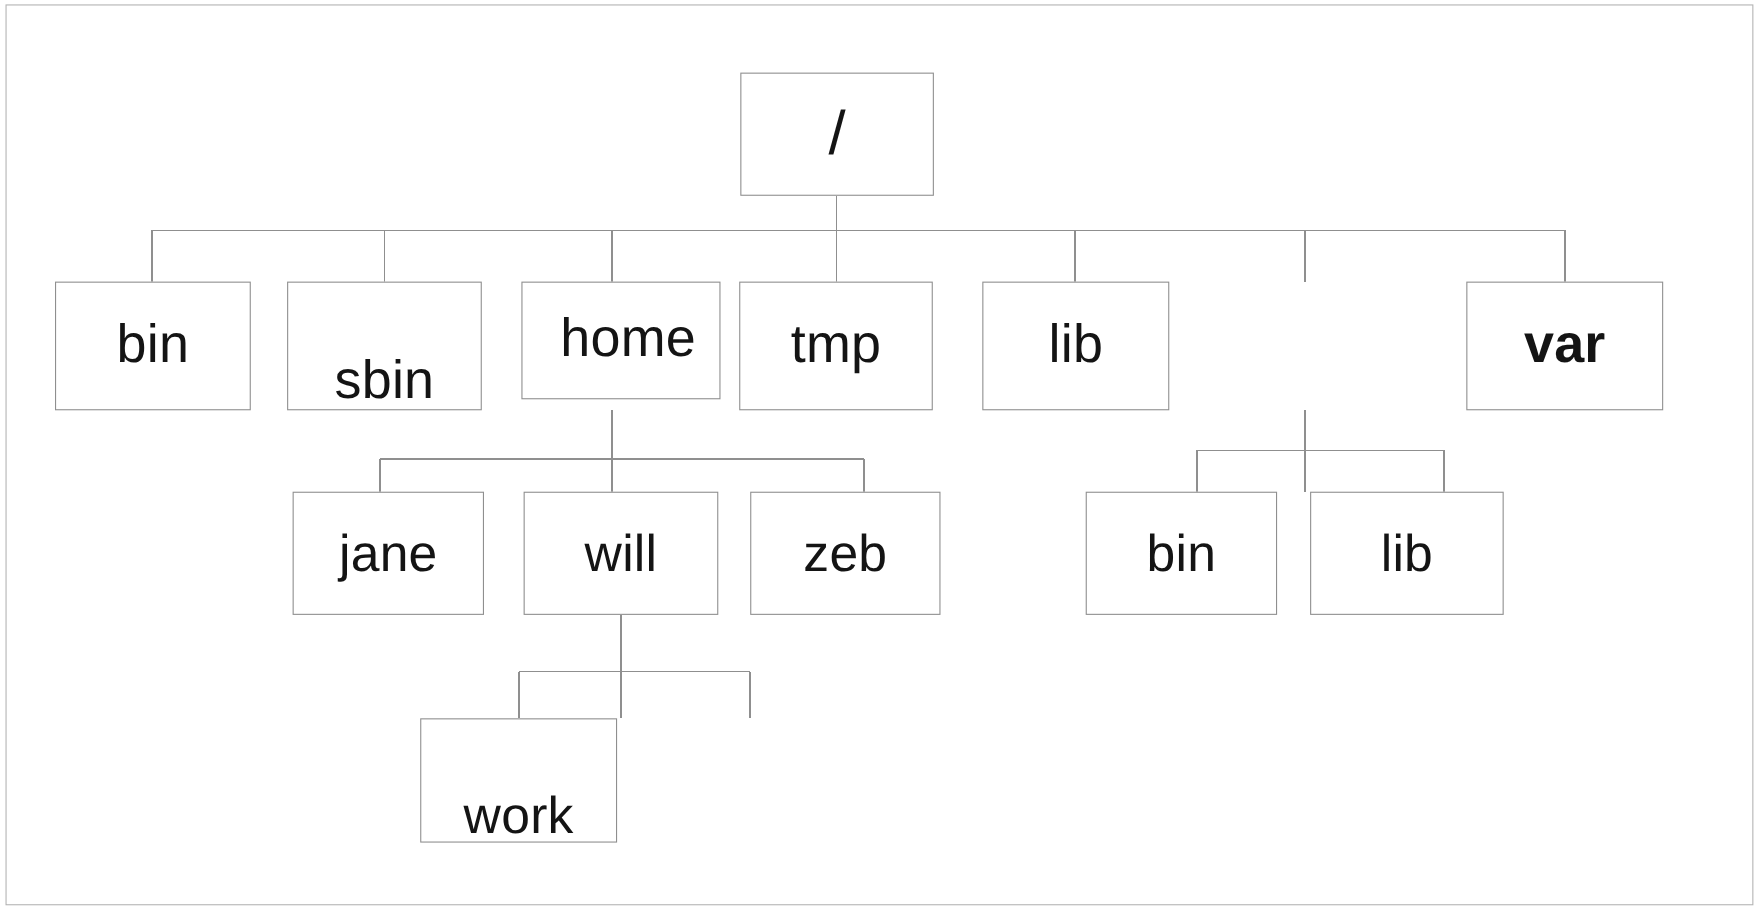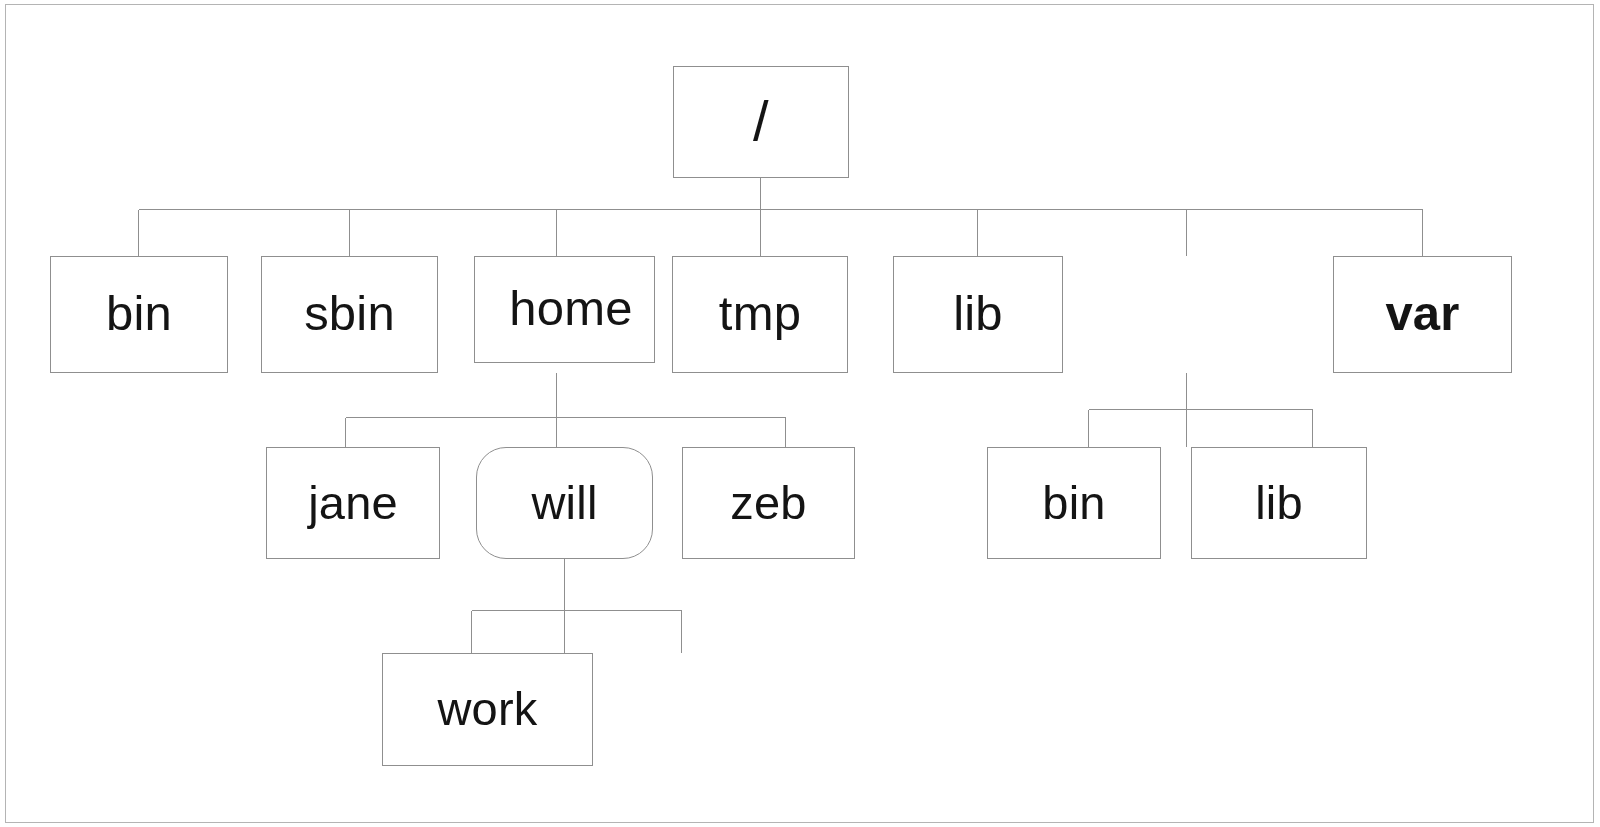--- a/index.html
+++ b/index.html
@@ -100,21 +100,21 @@
   </svg>
 
   <div class="node node-root" style="left:673px; top:66px; width:176px; height:112px;">
     <span class="label">/</span>
   </div>
 
   <div class="node node-l1" style="left:50px; top:256px; width:178px; height:117px;">
     <span class="label">bin</span>
   </div>
 
-  <div class="node node-l1" style="left:261px; top:256px; width:177px; height:117px;">
+  <div class="node node-l1" style="left:261px; top:256px; width:177px; height:117px;align-items:flex-end;">
     <span class="label">sbin</span>
   </div>
 
   <div class="node node-l1" style="left:474px; top:256px; width:181px; height:107px;padding-left:13px;">
     <span class="label">home</span>
   </div>
 
   <div class="node node-l1" style="left:672px; top:256px; width:176px; height:117px;">
     <span class="label">tmp</span>
   </div>
@@ -125,34 +125,34 @@
 
 
   <div class="node node-l1" style="left:1333px; top:256px; width:179px; height:117px;font-weight:bold;">
     <span class="label">var</span>
   </div>
 
   <div class="node node-l2" style="left:266px; top:447px; width:174px; height:112px;">
     <span class="label">jane</span>
   </div>
 
-  <div class="node node-l2" style="left:476px; top:447px; width:177px; height:112px;border-radius:30px;">
+  <div class="node node-l2" style="left:476px; top:447px; width:177px; height:112px;">
     <span class="label">will</span>
   </div>
 
   <div class="node node-l2" style="left:682px; top:447px; width:173px; height:112px;">
     <span class="label">zeb</span>
   </div>
 
   <div class="node node-l2" style="left:987px; top:447px; width:174px; height:112px;">
     <span class="label">bin</span>
   </div>
 
   <div class="node node-l2" style="left:1191px; top:447px; width:176px; height:112px;">
     <span class="label">lib</span>
   </div>
 
-  <div class="node node-l3" style="left:382px; top:653px; width:211px; height:113px;">
+  <div class="node node-l3" style="left:382px; top:653px; width:179px; height:113px;align-items:flex-end;">
     <span class="label">work</span>
   </div>
 
 
 </div>
 
 </body></html>

